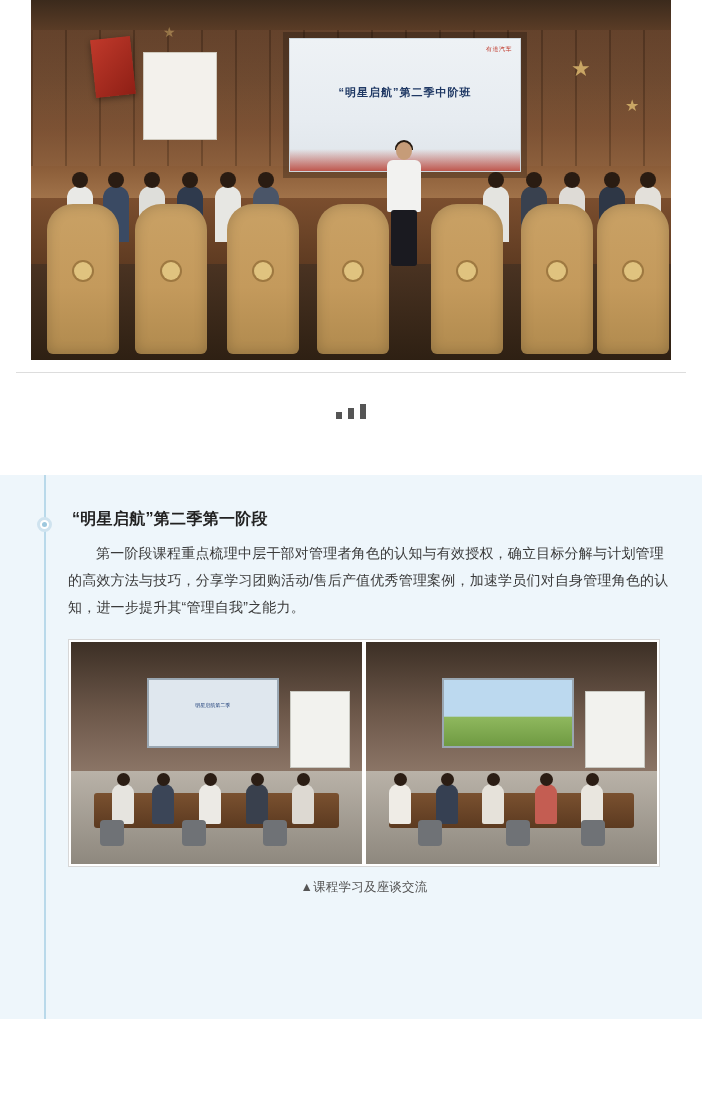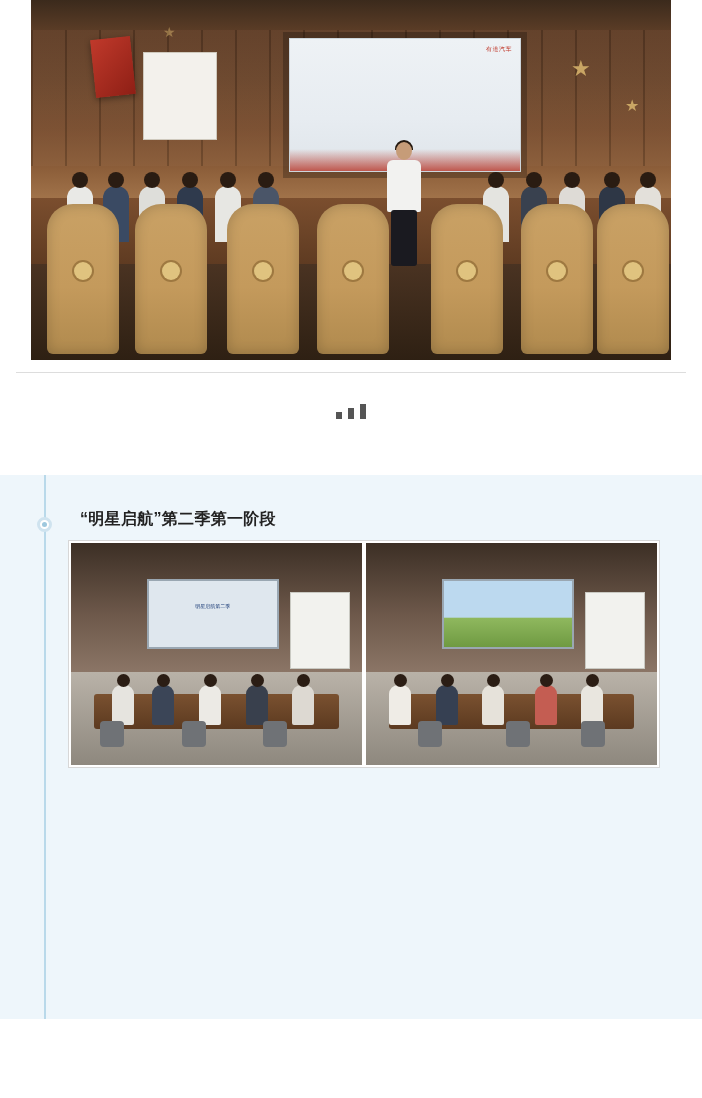--- a/index.html
+++ b/index.html
@@ -217,21 +217,21 @@
     left: 50%; top: 50%;
     margin: -2.5px 0 0 -2.5px;
     width: 5px; height: 5px;
     border-radius: 50%;
     background: #9ec8de;
   }
   .tl-title {
     font-size: 16px;
     font-weight: bold;
     color: #222222;
-    margin: 0 12px 10px;
+    margin: 0 4px 10px;
     letter-spacing: .3px;
   }
   .tl-date {
     display: flex;
     align-items: center;
     gap: 8px;
     margin-bottom: 14px;
   }
   .clock {
     width: 20px; height: 20px;
@@ -350,20 +350,21 @@
 
     <span class="star" style="left:540px; top:56px;">★</span>
     <span class="star" style="left:594px; top:96px; font-size:16px;">★</span>
     <span class="star" style="left:132px; top:24px; font-size:14px; opacity:.5;">★</span>
 
     <div class="flag"></div>
     <div class="easel"></div>
 
     <div class="hero-screen">
       <div class="slide-logo">有道汽车</div>
+      <div class="slide-title">“明星启航”第二季中阶班</div>
       <div class="slide-band"></div>
     </div>
 
     <div class="hero-stage"></div>
     <div class="hero-floor"></div>
 
     <div class="audience">
       <div class="aud" style="left:36px; background:#e9e9e6;">
           <div class="h"></div>
         </div>
@@ -426,20 +427,21 @@
   </div>
 
 
   <div class="timeline">
 
     <div class="tl-item">
       <div class="tl-dot">
           <i></i>
         </div>
       <h3 class="tl-title">“明星启航”第二季第一阶段</h3>
+      <p class="tl-body">第一阶段课程重点梳理中层干部对管理者角色的认知与有效授权，确立目标分解与计划管理的高效方法与技巧，分享学习团购活动/售后产值优秀管理案例，加速学员们对自身管理角色的认知，进一步提升其“管理自我”之能力。</p>
 
       <div class="photo-pair">
         <div class="photo">
           <div class="ph-wall"></div>
           <div class="ph-floor"></div>
           <div class="ph-screen">
             <div class="cap">明星启航第二季</div>
           </div>
           <div class="ph-board"></div>
           <div class="ph-table"></div>
@@ -485,16 +487,17 @@
             </div>
           <div class="ph-person" style="left:74%; background:#e9e6df;">
               <div class="hd"></div>
             </div>
           <div class="ph-chair" style="left:18%;"></div>
           <div class="ph-chair" style="left:48%;"></div>
           <div class="ph-chair" style="left:74%;"></div>
         </div>
       </div>
 
+      <div class="caption">▲课程学习及座谈交流</div>
     </div>
 
   </div>
 </div>
 
 </body></html>

